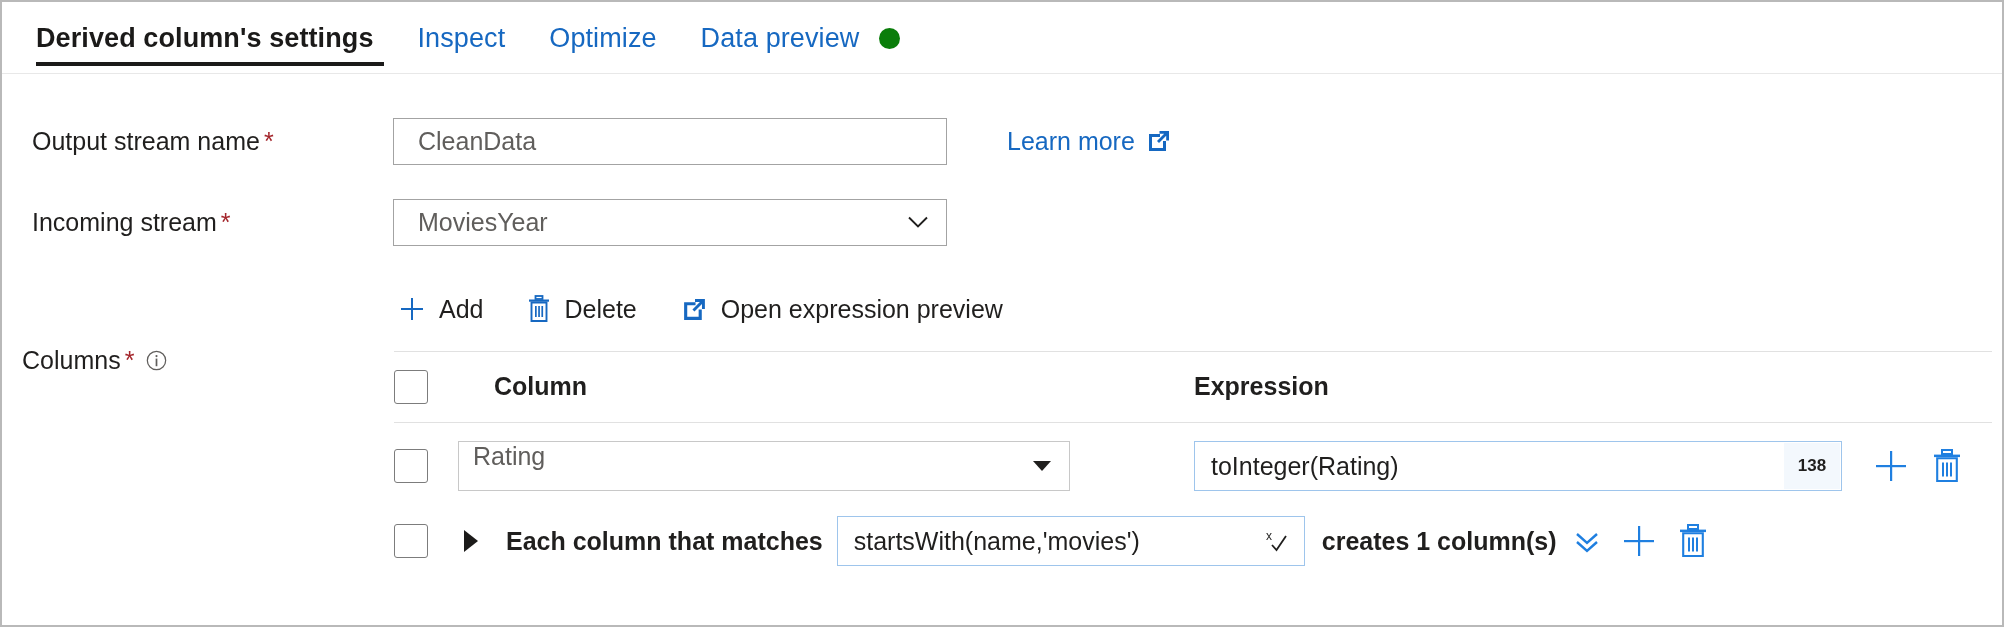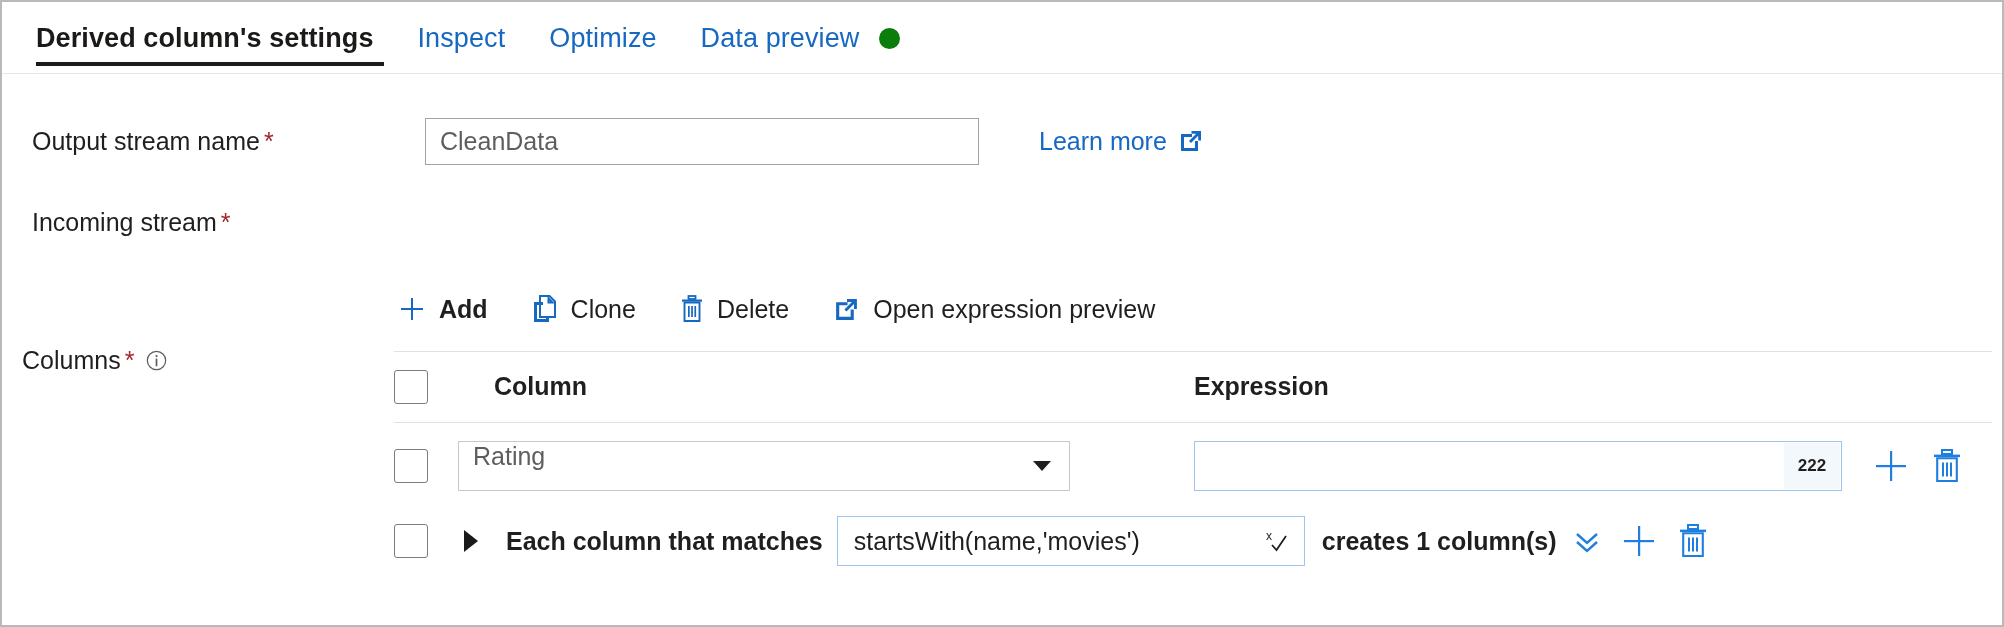--- a/index.html
+++ b/index.html
@@ -89,26 +89,25 @@
     margin-left: 4px;
   }
 
   .txtbox {
     width: 554px;
     height: 47px;
     border: 1px solid #a3a3a3;
     background: #fff;
     display: flex;
     align-items: center;
-    padding: 0 14px;
+    padding: 0 24px;
     font-size: 25px;
     color: #605e5c;
     flex: none;
     position: relative;
-    margin-left: 32px;
   }
   .txtbox.dropdown { padding-right: 46px; }
   .chev {
     position: absolute;
     right: 16px; top: 50%;
     transform: translateY(-50%);
     width: 24px; height: 24px;
     display: block;
   }
 
@@ -149,21 +148,21 @@
   .cmd {
     display: flex;
     align-items: center;
     gap: 13px;
     font-size: 25px;
     color: #201f1e;
     padding: 7px 22px;
     cursor: pointer;
     white-space: nowrap;
   }
-  .cmd:first-child { padding-left: 4px; font-weight: bold; }
+  .cmd:first-child { padding-left: 4px; }
   .cmd svg { display: block; flex: none; }
 
   .tbl-divider {
     position: absolute;
     left: 392px;
     right: 10px;
     height: 1px;
     background: #e1e1e1;
   }
   #div-top { top: 277px; }
@@ -344,46 +343,45 @@
           <path d="M3 6 H14 V9 H6 V20 H17 V13 H20 V23 H3 Z" fill="#1668c1"></path>
           <path d="M13.5 3 H23 V12.5 H20.2 V7.8 L13 15 L11 13 L18.2 5.8 H13.5 Z" fill="#1668c1"></path>
         </svg>
       </div>
     </div>
 
     <div class="field-row" id="row-incoming">
       <div class="field-label">
         <span>Incoming stream</span><span class="req">*</span>
       </div>
+      <div class="txtbox dropdown">
+        <span>MoviesYear</span>
+        <svg class="chev" viewBox="0 0 24 24">
+          <path d="M3 7.5 L12 16.5 L21 7.5" fill="none" stroke="#201f1e" stroke-width="1.9"></path>
+        </svg>
+      </div>
     </div>
 
     <div id="columns-label">
       <span>Columns</span>
         <span class="req">*</span>
       <svg class="info-icon" viewBox="0 0 22 22">
         <circle cx="11" cy="11" r="9.6" fill="none" stroke="#605e5c" stroke-width="1.3"></circle>
         <circle cx="11" cy="6.4" r="1.15" fill="#605e5c"></circle>
         <rect x="10.1" y="9" width="1.8" height="8" fill="#605e5c"></rect>
       </svg>
     </div>
 
     <div id="cmdbar">
       <div class="cmd">
         <svg width="28" height="28" viewBox="0 0 28 28">
           <rect x="13" y="3" width="2" height="22" fill="#1668c1"></rect>
           <rect x="3" y="13" width="22" height="2" fill="#1668c1"></rect>
         </svg>
         <span>Add</span>
-      </div>
-      <div class="cmd">
-        <svg width="26" height="28" viewBox="0 0 26 28">
-          <path d="M2 7 H11 V10 H5 V24 H14 V22 H17 V27 H2 Z" fill="#1668c1"></path>
-          <path d="M8 1 H17.5 L23 6.5 V22 H8 Z M16.5 3.4 V7.4 H20.5 Z" fill="none" stroke="#1668c1" stroke-width="2"></path>
-        </svg>
-        <span>Clone</span>
       </div>
       <div class="cmd">
         <svg width="24" height="28" viewBox="0 0 24 28">
           <rect x="8.5" y="1" width="7" height="3" fill="none" stroke="#1668c1" stroke-width="1.8"></rect>
           <rect x="2" y="4.5" width="20" height="2.2" fill="#1668c1"></rect>
           <path d="M4.5 7.5 H19.5 V26 H4.5 Z" fill="none" stroke="#1668c1" stroke-width="1.9"></path>
           <rect x="8" y="11" width="1.7" height="11" fill="#1668c1"></rect>
           <rect x="11.2" y="11" width="1.7" height="11" fill="#1668c1"></rect>
           <rect x="14.4" y="11" width="1.7" height="11" fill="#1668c1"></rect>
         </svg>
@@ -407,21 +405,22 @@
       <div class="col-head" id="head-expression">Expression</div>
     </div>
 
     <div class="tbl-row" id="row-rating">
       <div class="chk"></div>
       <div class="select-box">
         <span>Rating</span>
         <span class="caret-down"></span>
       </div>
       <div class="expr-box" id="expr-rating">
-        <span class="type-badge">222</span>
+        <span>toInteger(Rating)</span>
+        <span class="type-badge">138</span>
       </div>
       <svg class="act act-plus" width="36" height="36" viewBox="0 0 36 36">
         <rect x="17" y="3" width="2.2" height="30" fill="#1f7fe0"></rect>
         <rect x="3" y="17" width="30" height="2.2" fill="#1f7fe0"></rect>
       </svg>
       <svg class="act act-trash" width="32" height="36" viewBox="0 0 32 36">
         <rect x="11" y="2" width="10" height="4" fill="none" stroke="#1f7fe0" stroke-width="2"></rect>
         <rect x="3" y="6.6" width="26" height="2.5" fill="#1f7fe0"></rect>
         <path d="M6.2 10.2 H25.8 V33 H6.2 Z" fill="none" stroke="#1f7fe0" stroke-width="2.1"></path>
         <rect x="11" y="14.5" width="2" height="14" fill="#1f7fe0"></rect>

